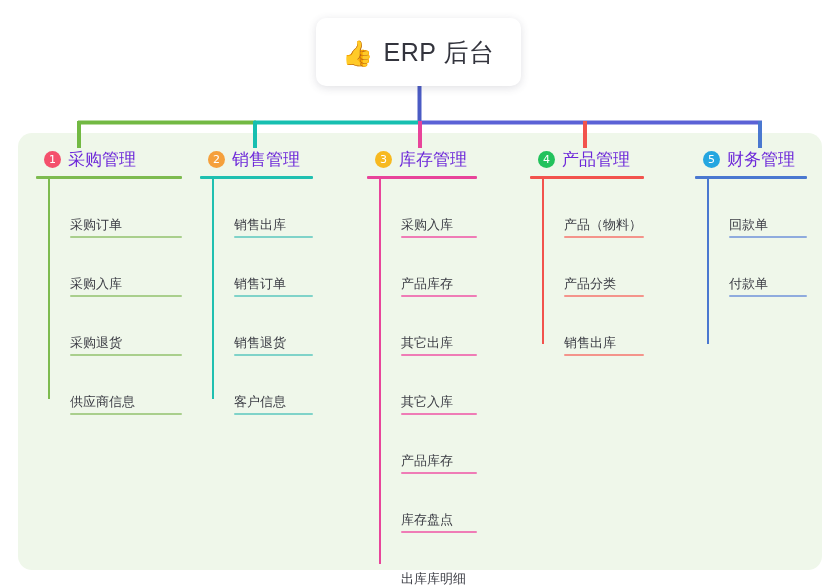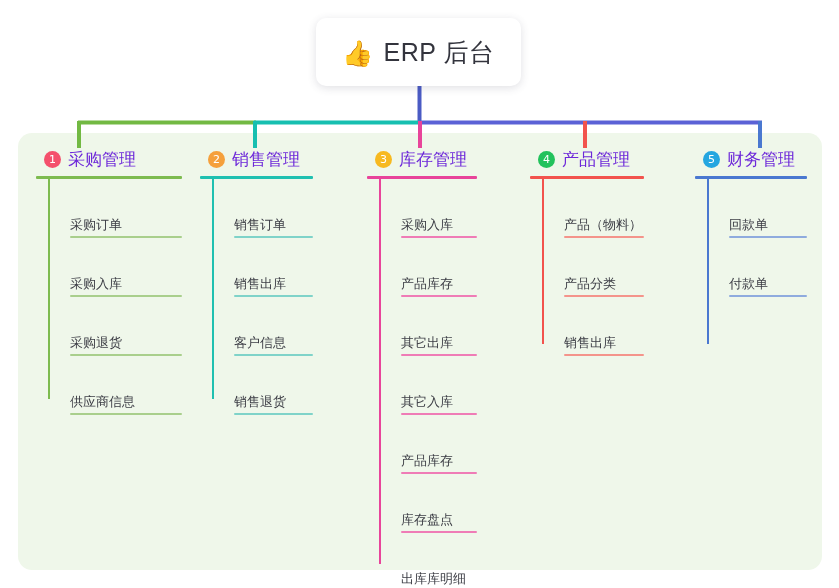--- a/index.html
+++ b/index.html
@@ -192,35 +192,35 @@
       </div>
       <div class="branch" style="left: 200px; width: 113px;">
         <div class="branch-head">
           <span class="badge" style="background: rgb(245, 160, 60);">2</span>
           <span class="branch-label">销售管理</span>
         </div>
         <div class="branch-underline" style="background: rgb(31, 192, 176);"></div>
         <div class="branch-items">
           <div class="spine" style="background: rgb(31, 192, 176); height: 220px;"></div>
           <div class="leaf">
+            <div class="leaf-text">销售出库</div>
+            <div class="leaf-underline" style="background: rgb(127, 211, 201);"></div>
+          </div>
+          <div class="leaf">
             <div class="leaf-text">销售订单</div>
             <div class="leaf-underline" style="background: rgb(127, 211, 201);"></div>
           </div>
           <div class="leaf">
-            <div class="leaf-text">销售出库</div>
+            <div class="leaf-text">销售退货</div>
             <div class="leaf-underline" style="background: rgb(127, 211, 201);"></div>
           </div>
           <div class="leaf">
             <div class="leaf-text">客户信息</div>
             <div class="leaf-underline" style="background: rgb(127, 211, 201);"></div>
           </div>
-          <div class="leaf">
-            <div class="leaf-text">销售退货</div>
-            <div class="leaf-underline" style="background: rgb(127, 211, 201);"></div>
-          </div>
         </div>
       </div>
       <div class="branch" style="left: 367px; width: 110px;">
         <div class="branch-head">
           <span class="badge" style="background: rgb(247, 185, 31);">3</span>
           <span class="branch-label">库存管理</span>
         </div>
         <div class="branch-underline" style="background: rgb(232, 68, 154);"></div>
         <div class="branch-items">
           <div class="spine" style="background: rgb(232, 68, 154); height: 385px;"></div>

